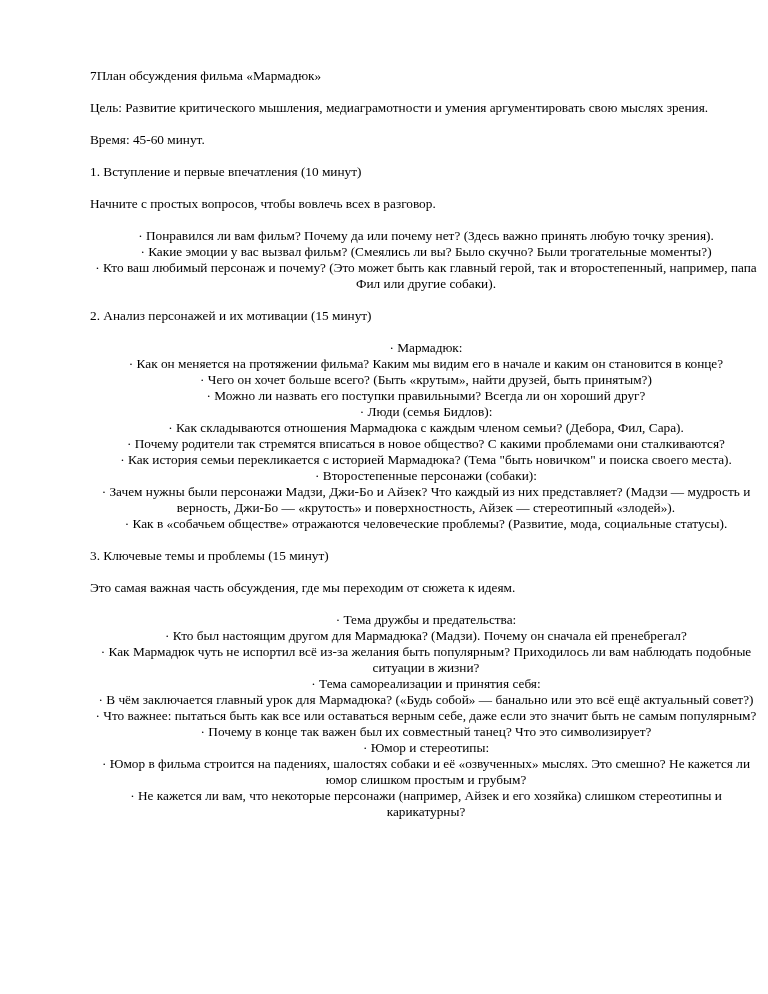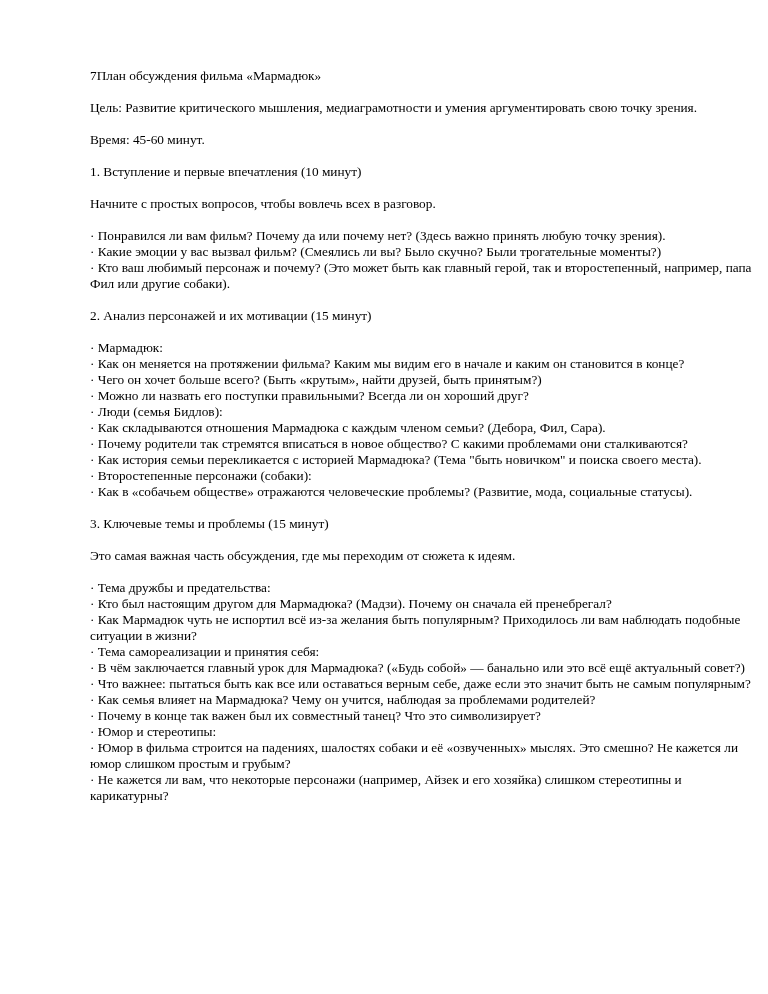--- a/index.html
+++ b/index.html
@@ -35,59 +35,60 @@
   .para {
     margin: 0 0 16px 0;
     padding: 0;
   }
   .para:last-child {
     margin-bottom: 0;
   }
   .bullet-line {
     margin: 0;
     padding: 0;
+    text-align: center;
   }
 </style>
 </head>
 <body>
 
 <div class="doc-page">
   <div class="doc-content">
       <div class="para">7План обсуждения фильма «Мармадюк»</div>
-      <div class="para">Цель: Развитие критического мышления, медиаграмотности и умения аргументировать свою точку зрения.</div>
+      <div class="para">Цель: Развитие критического мышления, медиаграмотности и умения аргументировать свою мыслях зрения.</div>
       <div class="para">Время: 45-60 минут.</div>
       <div class="para">1. Вступление и первые впечатления (10 минут)</div>
       <div class="para">Начните с простых вопросов, чтобы вовлечь всех в разговор.</div>
       <div class="para">
         <div class="bullet-line">· Понравился ли вам фильм? Почему да или почему нет? (Здесь важно принять любую точку зрения).</div>
         <div class="bullet-line">· Какие эмоции у вас вызвал фильм? (Смеялись ли вы? Было скучно? Были трогательные моменты?)</div>
         <div class="bullet-line">· Кто ваш любимый персонаж и почему? (Это может быть как главный герой, так и второстепенный, например, папа Фил или другие собаки).</div>
       </div>
       <div class="para">2. Анализ персонажей и их мотивации (15 минут)</div>
       <div class="para">
         <div class="bullet-line">· Мармадюк:</div>
         <div class="bullet-line">· Как он меняется на протяжении фильма? Каким мы видим его в начале и каким он становится в конце?</div>
         <div class="bullet-line">· Чего он хочет больше всего? (Быть «крутым», найти друзей, быть принятым?)</div>
         <div class="bullet-line">· Можно ли назвать его поступки правильными? Всегда ли он хороший друг?</div>
         <div class="bullet-line">· Люди (семья Бидлов):</div>
         <div class="bullet-line">· Как складываются отношения Мармадюка с каждым членом семьи? (Дебора, Фил, Сара).</div>
         <div class="bullet-line">· Почему родители так стремятся вписаться в новое общество? С какими проблемами они сталкиваются?</div>
         <div class="bullet-line">· Как история семьи перекликается с историей Мармадюка? (Тема "быть новичком" и поиска своего места).</div>
         <div class="bullet-line">· Второстепенные персонажи (собаки):</div>
+        <div class="bullet-line">· Зачем нужны были персонажи Мадзи, Джи-Бо и Айзек? Что каждый из них представляет? (Мадзи — мудрость и верность, Джи-Бо — «крутость» и поверхностность, Айзек — стереотипный «злодей»).</div>
         <div class="bullet-line">· Как в «собачьем обществе» отражаются человеческие проблемы? (Развитие, мода, социальные статусы).</div>
       </div>
       <div class="para">3. Ключевые темы и проблемы (15 минут)</div>
       <div class="para">Это самая важная часть обсуждения, где мы переходим от сюжета к идеям.</div>
       <div class="para">
         <div class="bullet-line">· Тема дружбы и предательства:</div>
         <div class="bullet-line">· Кто был настоящим другом для Мармадюка? (Мадзи). Почему он сначала ей пренебрегал?</div>
         <div class="bullet-line">· Как Мармадюк чуть не испортил всё из-за желания быть популярным? Приходилось ли вам наблюдать подобные ситуации в жизни?</div>
         <div class="bullet-line">· Тема самореализации и принятия себя:</div>
         <div class="bullet-line">· В чём заключается главный урок для Мармадюка? («Будь собой» — банально или это всё ещё актуальный совет?)</div>
         <div class="bullet-line">· Что важнее: пытаться быть как все или оставаться верным себе, даже если это значит быть не самым популярным?</div>
-        <div class="bullet-line">· Как семья влияет на Мармадюка? Чему он учится, наблюдая за проблемами родителей?</div>
         <div class="bullet-line">· Почему в конце так важен был их совместный танец? Что это символизирует?</div>
         <div class="bullet-line">· Юмор и стереотипы:</div>
         <div class="bullet-line">· Юмор в фильма строится на падениях, шалостях собаки и её «озвученных» мыслях. Это смешно? Не кажется ли юмор слишком простым и грубым?</div>
         <div class="bullet-line">· Не кажется ли вам, что некоторые персонажи (например, Айзек и его хозяйка) слишком стереотипны и карикатурны?</div>
       </div>
     </div>
 </div>
 
 </body></html>

